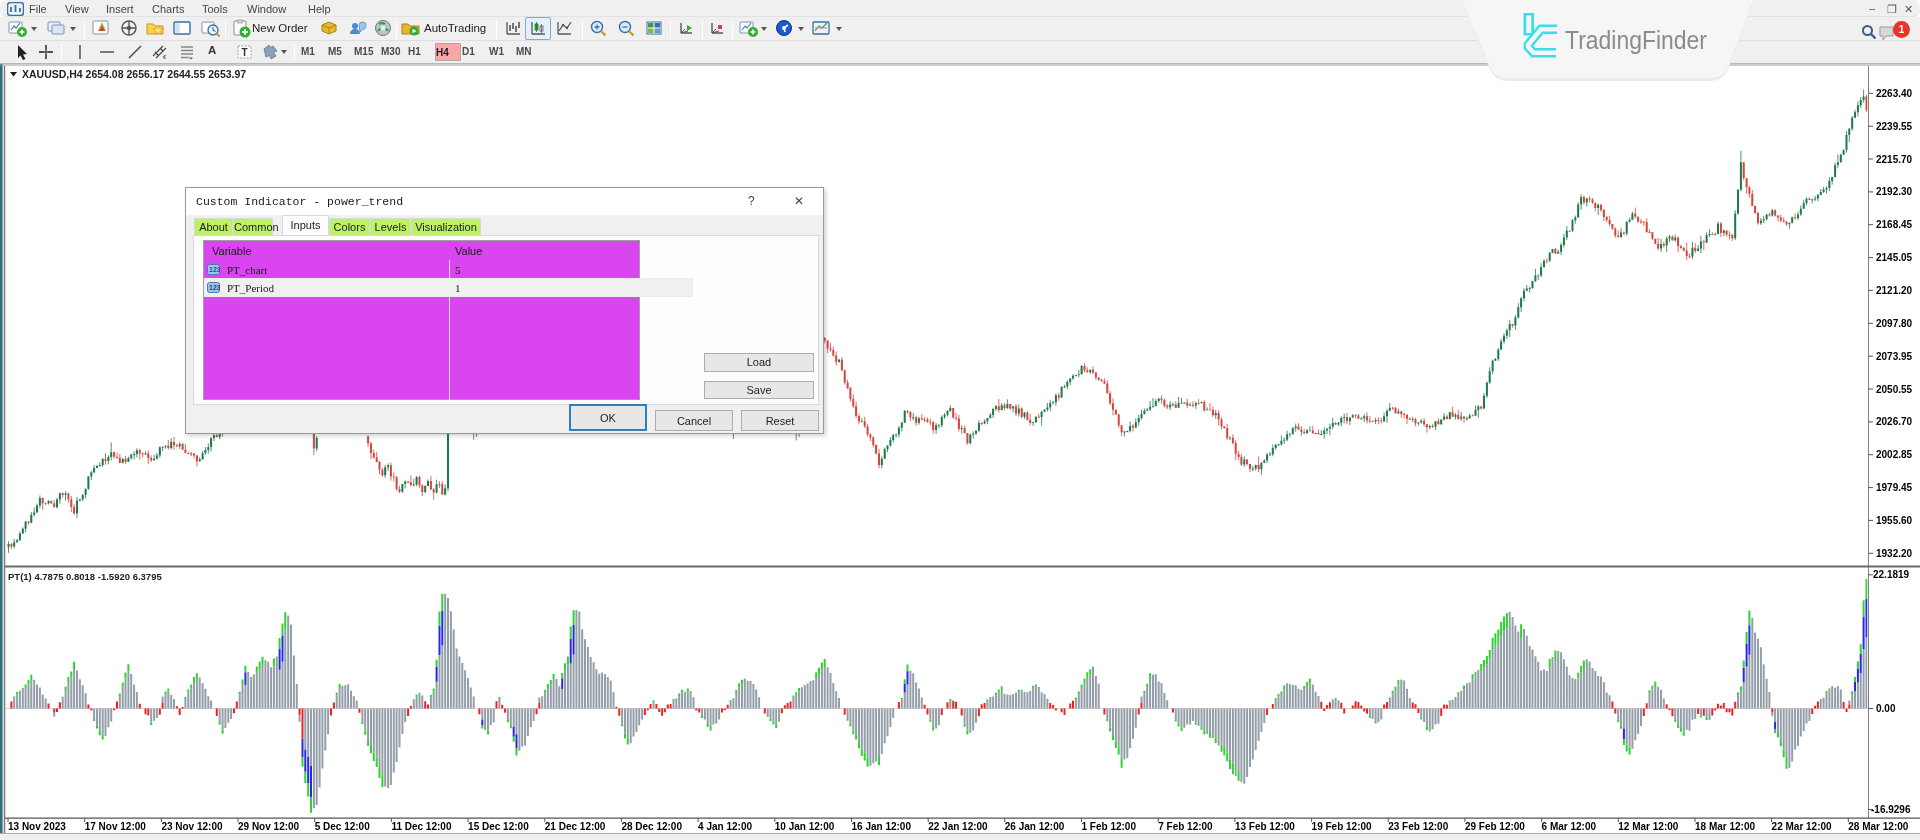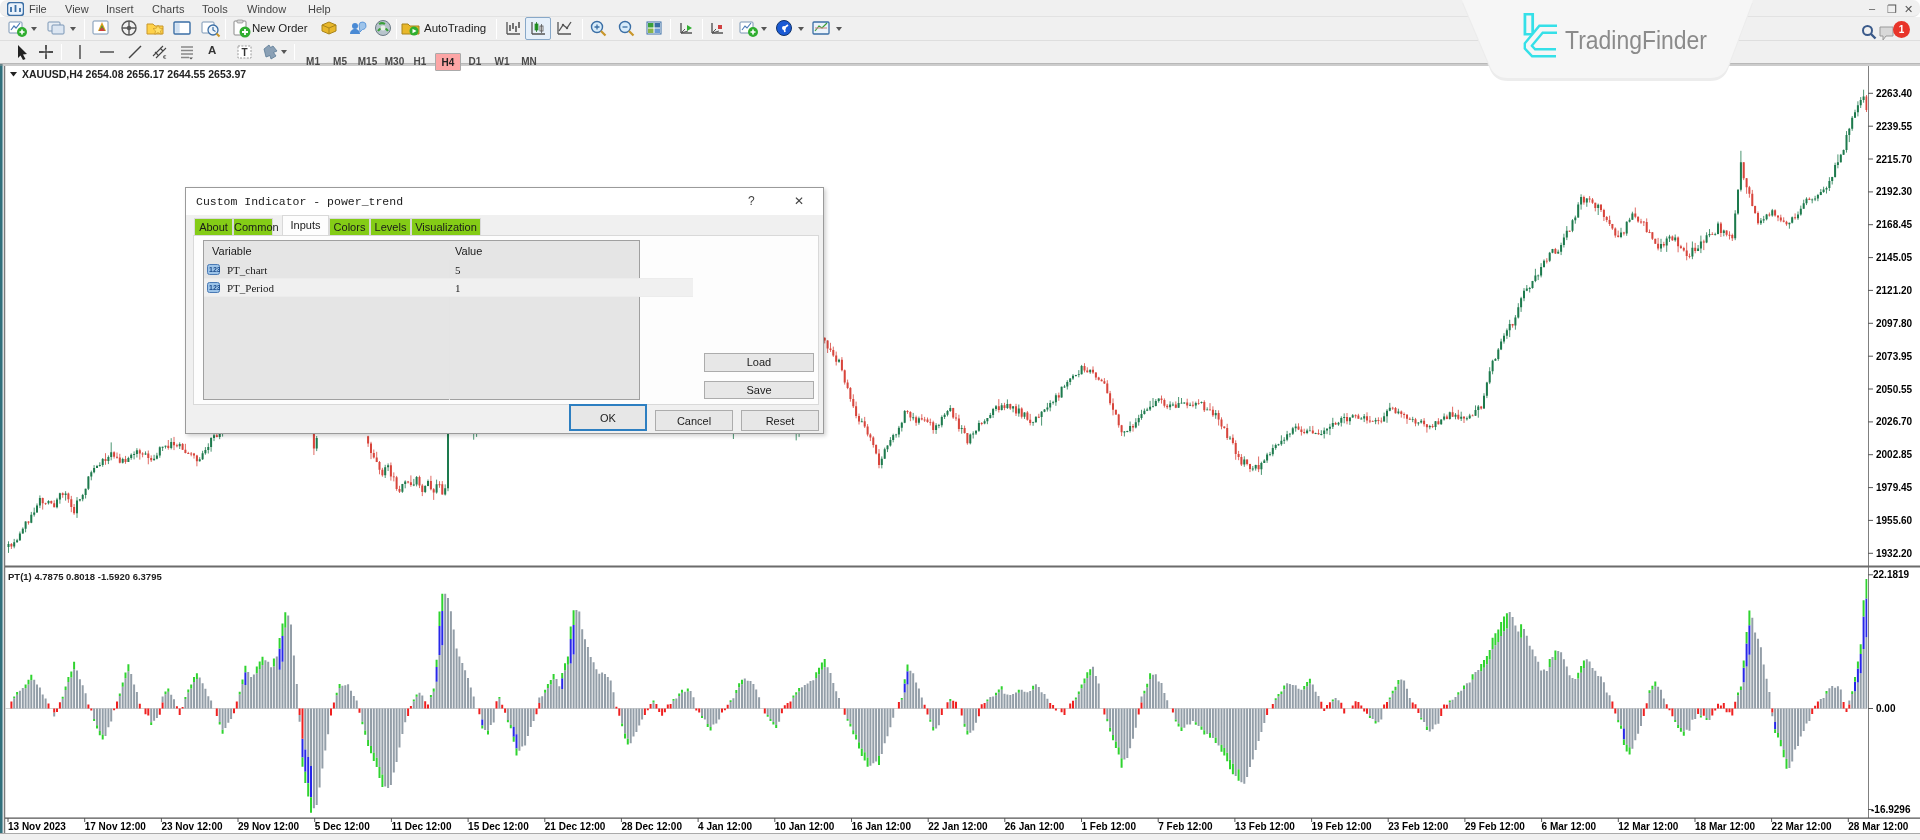--- a/index.html
+++ b/index.html
@@ -5,34 +5,34 @@
 #page { position:relative; width:1920px; height:840px; }
 #menubar { position:absolute; left:0; top:0; width:1920px; height:17px; background:#f0f0f0; border-bottom:1px solid #e2e2e2; z-index:2;border-radius:7px; }
 #menubar .mi { position:absolute; top:2.5px; font-size:11px; color:#444; }
 #tb1 { position:absolute; left:0; top:17px; width:1920px; height:24px; background:#f0f0f0; border-bottom:1px solid #dedede; z-index:2; }
 #tb2 { position:absolute; left:0; top:41px; width:1920px; height:23px; background:#f0f0f0; border-bottom:1px solid #b8b8b8; z-index:2; }
 .ti { position:absolute; }
 .caret { position:absolute; width:0; height:0; border-left:3.5px solid transparent; border-right:3.5px solid transparent; border-top:4px solid #555; }
 .tsep { position:absolute; width:1px; background:#c8c8c8; border-right:1px solid #fff; }
 .tlab { position:absolute; font-size:11.5px; color:#222; }
 .pressed { position:absolute; background:#e6f0fa; border:1px solid #88a8c8; border-radius:2px; }
-.tfbtn { position:absolute; top:2px; height:18px; font-size:10px; font-weight:bold; color:#4a4a4a; text-align:center; line-height:18px;margin-top:10px; }
+.tfbtn { position:absolute; top:2px; height:18px; font-size:10px; font-weight:bold; color:#4a4a4a; text-align:left; line-height:18px; }
 .tfsel { background:#fca5a5; border:1px solid #aaa; color:#222; border-radius:1px; }
 #chartsvg { position:absolute; left:0; top:0; z-index:1; }
 .ax { font-family:"Liberation Sans",sans-serif; font-size:10px; fill:#000; font-weight:bold; }
 .sym { font-family:"Liberation Sans",sans-serif; font-size:10.5px; font-weight:bold; fill:#222; }
 #dlg { position:absolute; left:185px; top:187px; width:639px; height:247px; background:#f0f0f0; border:1px solid #9a9a9a; box-shadow:2px 2px 4px rgba(0,0,0,0.18); z-index:5; }
 #dlgtitle { position:absolute; left:0; top:0; width:100%; height:27px; background:#fff; font-size:11.5px; color:#1a1a1a; padding:7px 0 0 10px;font-family:Liberation Mono, monospace; }
 .dlgq { position:absolute; top:6px; left:562px; font-size:12px; color:#444; }
 .dlgx { position:absolute; top:6px; left:608px; font-size:12px; color:#444; }
 #tabstrip { position:absolute; left:0; top:27px; width:100%; height:20px; }
-.tab { position:absolute; bottom:0; height:17px; background:#84cc16; border:1px solid #d9d9d9; border-bottom:none; font-size:11px; color:#1a1a1a; text-align:center; padding-top:2px; }
+.tab { position:absolute; bottom:0; height:17px; background:#bef264; border:1px solid #d9d9d9; border-bottom:none; font-size:11px; color:#1a1a1a; text-align:center; padding-top:2px; }
 .tabsel { height:20px; background:#fdfdfd; z-index:2; padding-top:3px; }
 #tabpage { position:absolute; left:7px; top:46.5px; width:626px; height:170px; background:#fdfdfd; border:1px solid #d9d9d9; }
-#tbl { position:absolute; left:9px; top:4px; width:437px; height:160px; background:#e5e5e5; border:1px solid #a0a0a0; }
+#tbl { position:absolute; left:9px; top:4px; width:437px; height:160px; background:#d946ef; border:1px solid #a0a0a0; }
 #tbl .th { position:absolute; top:4px; font-size:11px; color:#1a1a1a; }
 #tbl .colsep { position:absolute; left:245px; top:19px; width:1px; height:140px; background:#e4e4e4; }
 #tbl .row { position:absolute; left:0; width:489px; height:18px; border-bottom:1px solid #ececec; font-size:11px; color:#1a1a1a; }
 #tbl .row span { position:absolute; top:3px;font-family:Liberation Serif, serif; }
 .rowsel { background:#f0f0f0; }
 .dbtn { position:absolute; background:#e7e7e7; border:1px solid #acacac; font-size:11px; color:#222; text-align:center; display:flex; align-items:center; justify-content:center; }
 .okbtn { border:2px solid #2d7fc1; }
 #badge { position:absolute; z-index:6; }
 #winctl span { position:absolute; font-size:11px; color:#555; z-index:3; }
 #notif { position:absolute; left:1893px; top:21px; width:17px; height:17px; background:#e8352a; border-radius:50%; color:#fff; font-size:10px; font-weight:bold; text-align:center; line-height:17px; z-index:4; }

